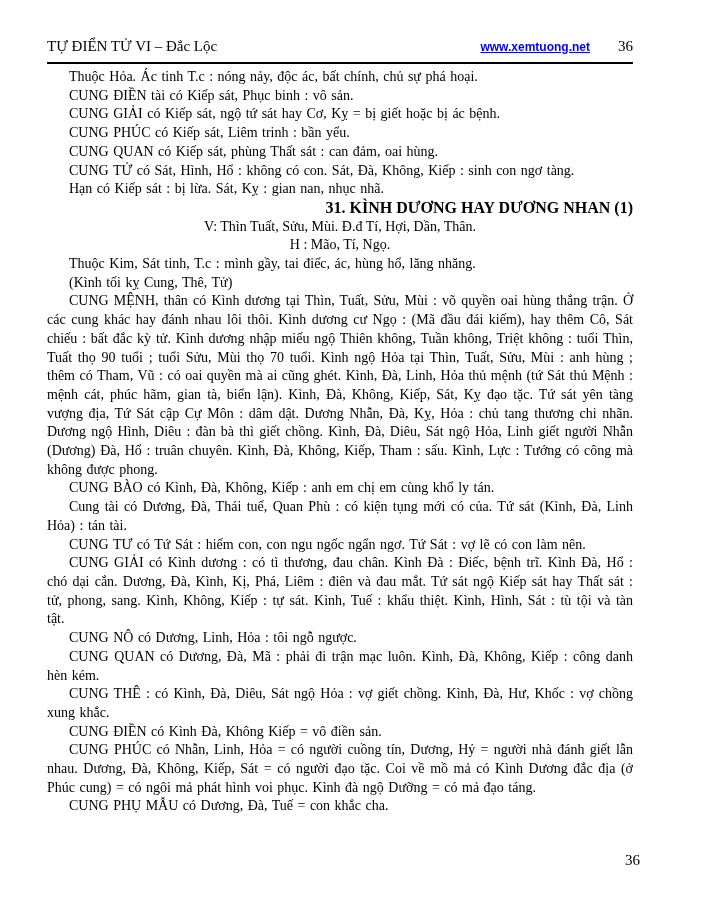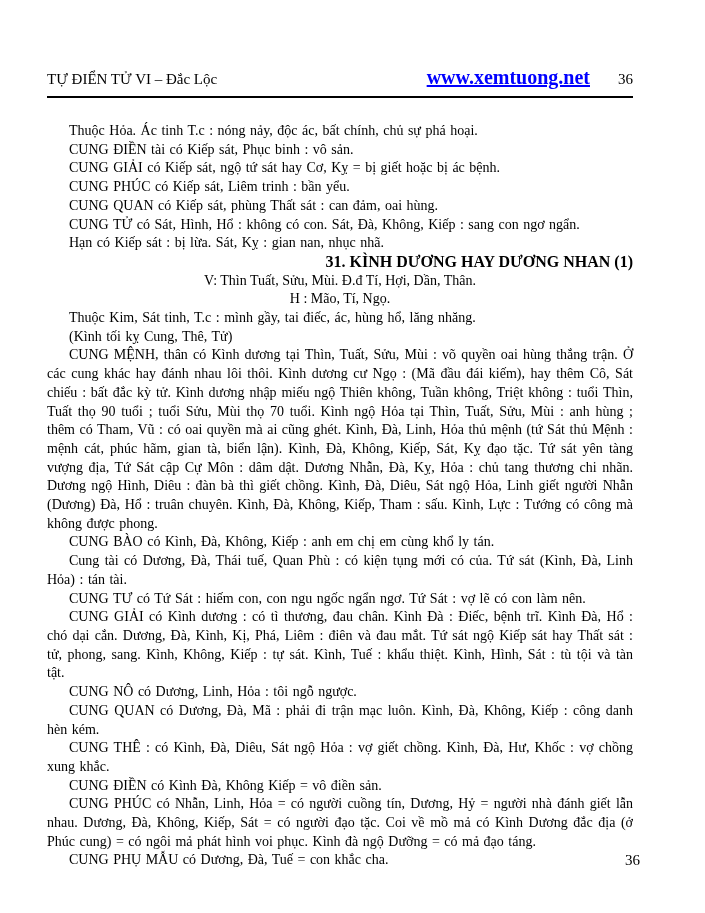--- a/index.html
+++ b/index.html
@@ -18,34 +18,33 @@
   }
   .page-header{
     display:flex;
     justify-content:space-between;
     align-items:baseline;
     font-size:15px;
   }
   .header-title{white-space:nowrap;}
   .header-right{display:flex;align-items:baseline;gap:28px;}
   .header-url{
-    font-family:Liberation Serif, serif;
+    font-family:Liberation Sans, sans-serif;
     font-weight:bold;
-    font-size:20px;
+    font-size:12px;
     text-decoration:underline;
-    margin-top:28px;
   }
   .header-page{font-size:15px;}
   .header-rule{
     border:none;
     border-top:2px solid #000000;
     margin:7px 0 0 0;
   }
   .content{
-    margin-top:24px;
+    margin-top:4px;
     font-size:14px;
     line-height:18.7px;
   }
   .content p{margin:0;}
   .p-indent{
     text-align:justify;
     text-indent:22px;
     word-spacing:1px;
   }
   .p-center{text-align:center;}
@@ -74,21 +73,21 @@
       <span class="header-page">36</span>
     </span>
   </div>
   <hr class="header-rule">
   <div class="content" id="content">
       <p class="p-indent">Thuộc Hỏa. Ác tinh T.c : nóng nảy, độc ác, bất chính, chủ sự phá hoại.</p>
       <p class="p-indent">CUNG ĐIỀN tài có Kiếp sát, Phục binh : vô sản.</p>
       <p class="p-indent">CUNG GIẢI có Kiếp sát, ngộ tứ sát hay Cơ, Kỵ = bị giết hoặc bị ác bệnh.</p>
       <p class="p-indent">CUNG PHÚC có Kiếp sát, Liêm trinh : bần yểu.</p>
       <p class="p-indent">CUNG QUAN có Kiếp sát, phùng Thất sát : can đảm, oai hùng.</p>
-      <p class="p-indent">CUNG TỬ có Sát, Hình, Hổ : không có con. Sát, Đà, Không, Kiếp : sang con ngơ ngẩn.</p>
+      <p class="p-indent">CUNG TỬ có Sát, Hình, Hổ : không có con. Sát, Đà, Không, Kiếp : sinh con ngơ tàng.</p>
       <p class="p-indent">Hạn có Kiếp sát : bị lừa. Sát, Kỵ : gian nan, nhục nhã.</p>
       <p class="p-heading">31. KÌNH DƯƠNG HAY DƯƠNG NHAN (1)</p>
       <p class="p-center">V: Thìn Tuất, Sửu, Mùi. Đ.đ Tí, Hợi, Dần, Thân.</p>
       <p class="p-center">H : Mão, Tí, Ngọ.</p>
       <p class="p-indent">Thuộc Kim, Sát tinh, T.c : mình gầy, tai điếc, ác, hùng hổ, lăng nhăng.</p>
       <p class="p-indent">(Kình tối kỵ Cung, Thê, Tử)</p>
       <p class="p-indent">CUNG MỆNH, thân có Kình dương tại Thìn, Tuất, Sửu, Mùi : võ quyền oai hùng thắng trận. Ở các cung khác hay đánh nhau lôi thôi. Kình dương cư Ngọ : (Mã đầu đái kiếm), hay thêm Cô, Sát chiếu : bất đắc kỳ tử. Kình dương nhập miếu ngộ Thiên không, Tuần không, Triệt không : tuổi Thìn, Tuất thọ 90 tuổi ; tuổi Sửu, Mùi thọ 70 tuổi. Kình  ngộ Hỏa tại Thìn, Tuất, Sửu, Mùi : anh hùng ; thêm có Tham, Vũ : có oai quyền mà ai cũng ghét. Kình, Đà, Linh, Hỏa thủ mệnh (tứ Sát thủ Mệnh : mệnh cát, phúc hãm, gian tà, biển lận). Kình, Đà, Không, Kiếp, Sát, Kỵ đạo tặc. Tứ sát yên tàng vượng địa, Tứ Sát cập Cự Môn : dâm dật. Dương Nhẫn, Đà, Kỵ, Hỏa : chủ tang thương chi nhãn. Dương ngộ Hình, Diêu : đàn bà thì giết chồng. Kình, Đà, Diêu, Sát ngộ Hỏa, Linh giết người Nhẫn (Dương) Đà, Hổ : truân chuyên. Kình, Đà, Không, Kiếp, Tham : sấu. Kình, Lực : Tướng có công mà không được phong.</p>
       <p class="p-indent">CUNG BÀO có Kình, Đà, Không, Kiếp : anh em chị em cùng khổ ly tán.</p>
       <p class="p-indent">Cung tài có Dương, Đà, Thái tuế, Quan Phù : có kiện tụng mới có của. Tứ sát (Kình, Đà, Linh Hỏa) : tán tài.</p>
       <p class="p-indent">CUNG TƯ có Tứ Sát : hiếm con, con ngu ngốc ngẩn ngơ. Tứ Sát : vợ lẽ có con làm nên.</p>

